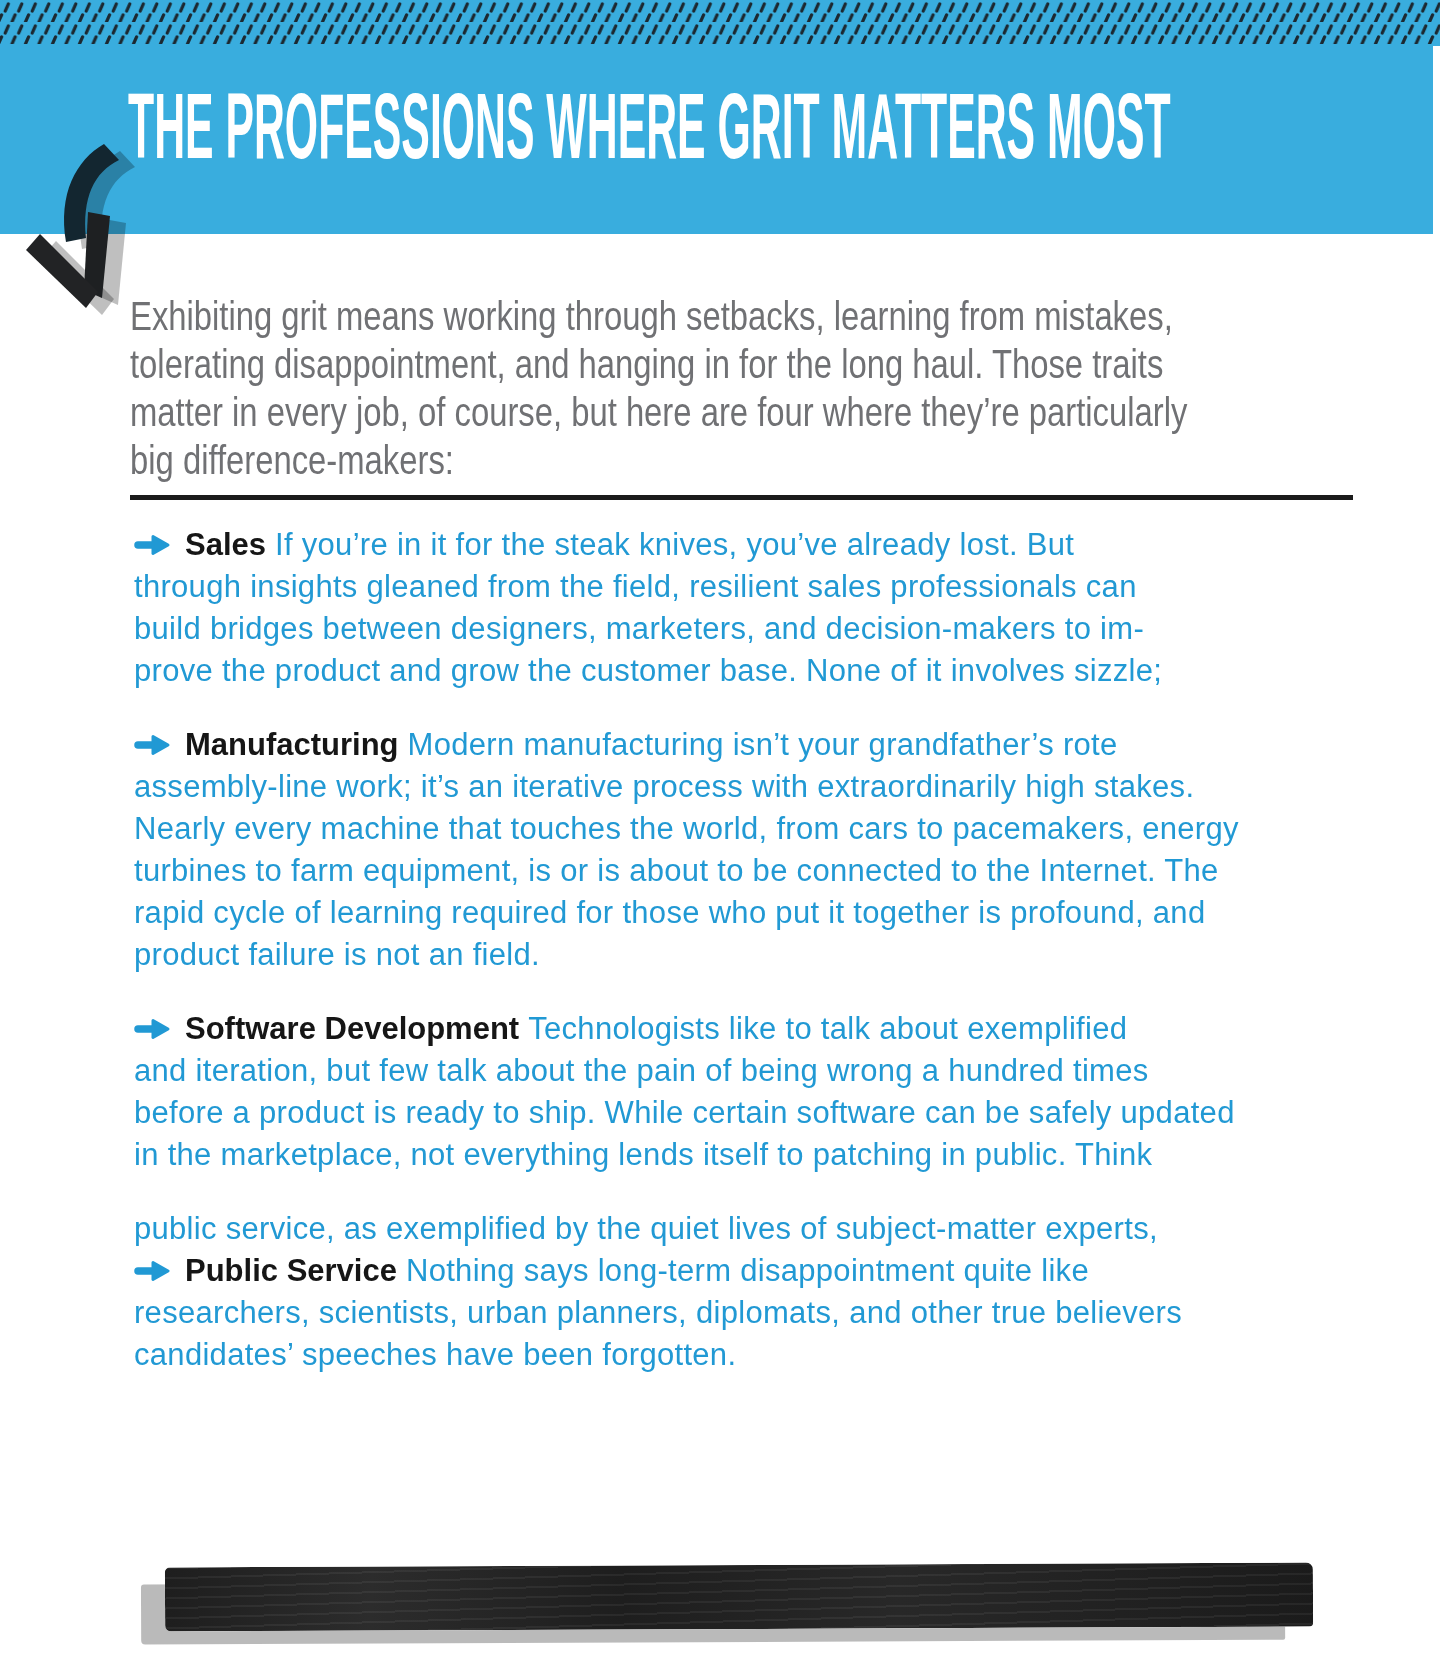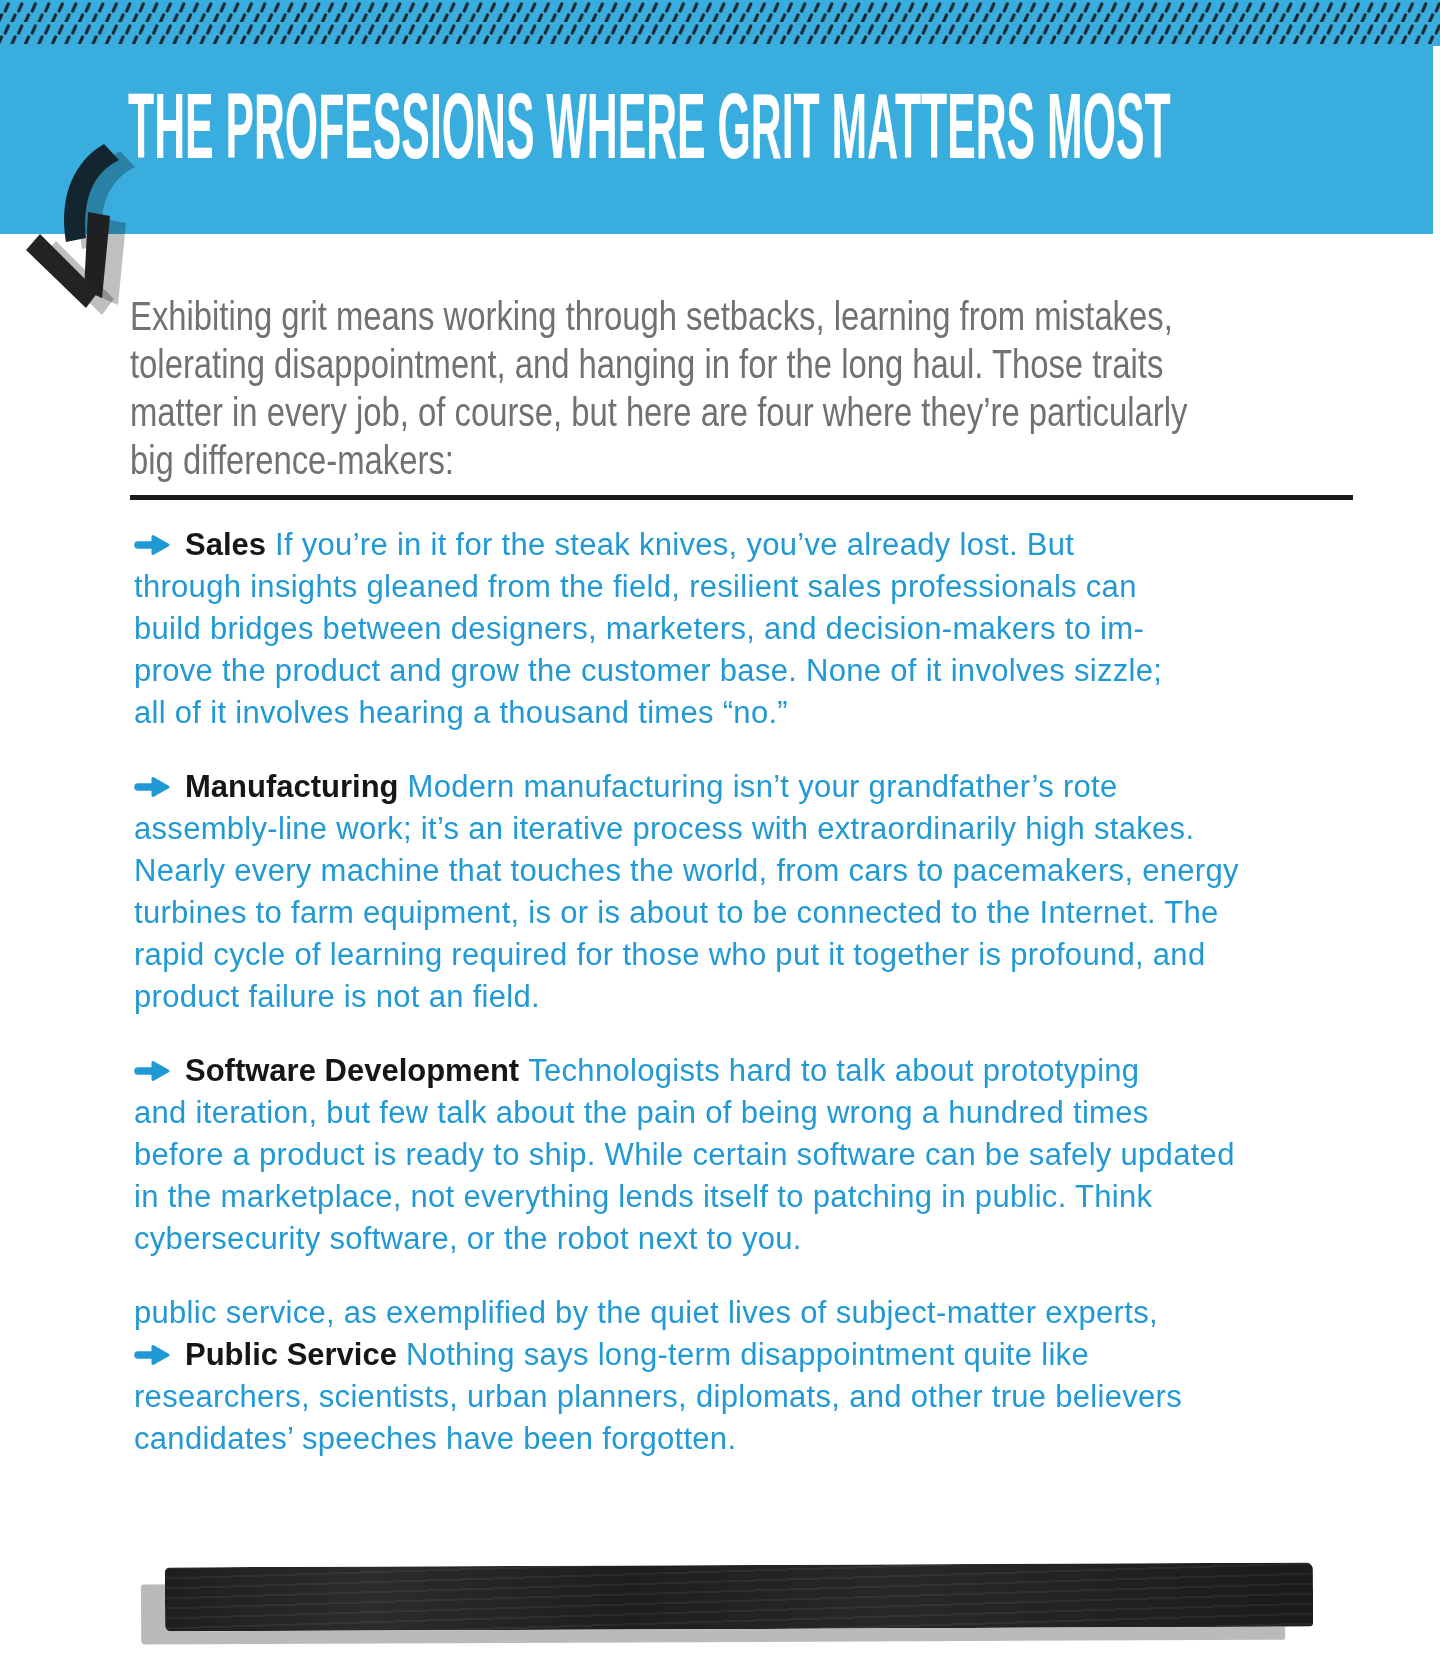--- a/index.html
+++ b/index.html
@@ -97,21 +97,20 @@
       <span class="bullet">
         <svg width="38" height="24" viewBox="0 0 36 24" xmlns="http://www.w3.org/2000/svg">
           <path d="M3 12 H19" stroke="#2199D4" stroke-width="7.5" stroke-linecap="round" fill="none"></path>
           <path d="M18 3.5 L33 12 L18 20.5 Z" fill="#2199D4" stroke="#2199D4" stroke-width="3" stroke-linejoin="round"></path>
         </svg>
       </span><span class="lbl">Sales</span><span>If you’re in it for the steak knives, you’ve already lost. But</span>
     </div>
     <div class="line">through insights gleaned from the field, resilient sales professionals can</div>
     <div class="line">build bridges between designers, marketers, and decision-makers to im-</div>
     <div class="line">prove the product and grow the customer base. None of it involves sizzle;</div>
-    <div class="line">all of it involves hearing a thousand times “no.”</div>
   </section>
 
   <section class="item">
     <div class="line">
       <span class="bullet">
         <svg width="38" height="24" viewBox="0 0 36 24" xmlns="http://www.w3.org/2000/svg">
           <path d="M3 12 H19" stroke="#2199D4" stroke-width="7.5" stroke-linecap="round" fill="none"></path>
           <path d="M18 3.5 L33 12 L18 20.5 Z" fill="#2199D4" stroke="#2199D4" stroke-width="3" stroke-linejoin="round"></path>
         </svg>
       </span><span class="lbl">Manufacturing</span><span>Modern manufacturing isn’t your grandfather’s rote</span>
@@ -123,26 +122,25 @@
     <div class="line">product failure is not an field.</div>
   </section>
 
   <section class="item">
     <div class="line">
       <span class="bullet">
         <svg width="38" height="24" viewBox="0 0 36 24" xmlns="http://www.w3.org/2000/svg">
           <path d="M3 12 H19" stroke="#2199D4" stroke-width="7.5" stroke-linecap="round" fill="none"></path>
           <path d="M18 3.5 L33 12 L18 20.5 Z" fill="#2199D4" stroke="#2199D4" stroke-width="3" stroke-linejoin="round"></path>
         </svg>
-      </span><span class="lbl">Software Development</span><span>Technologists hard to talk about prototyping</span>
+      </span><span class="lbl">Software Development</span><span>Technologists like to talk about exemplified</span>
     </div>
     <div class="line">and iteration, but few talk about the pain of being wrong a hundred times</div>
     <div class="line">before a product is ready to ship. While certain software can be safely updated</div>
     <div class="line">in the marketplace, not everything lends itself to patching in public. Think</div>
-    <div class="line">cybersecurity software, or the robot next to you.</div>
   </section>
 
   <section class="item">
     <div class="line">public service, as exemplified by the quiet lives of subject-matter experts,</div>
     <div class="line">
       <span class="bullet">
         <svg width="38" height="24" viewBox="0 0 36 24" xmlns="http://www.w3.org/2000/svg">
           <path d="M3 12 H19" stroke="#2199D4" stroke-width="7.5" stroke-linecap="round" fill="none"></path>
           <path d="M18 3.5 L33 12 L18 20.5 Z" fill="#2199D4" stroke="#2199D4" stroke-width="3" stroke-linejoin="round"></path>
         </svg>

